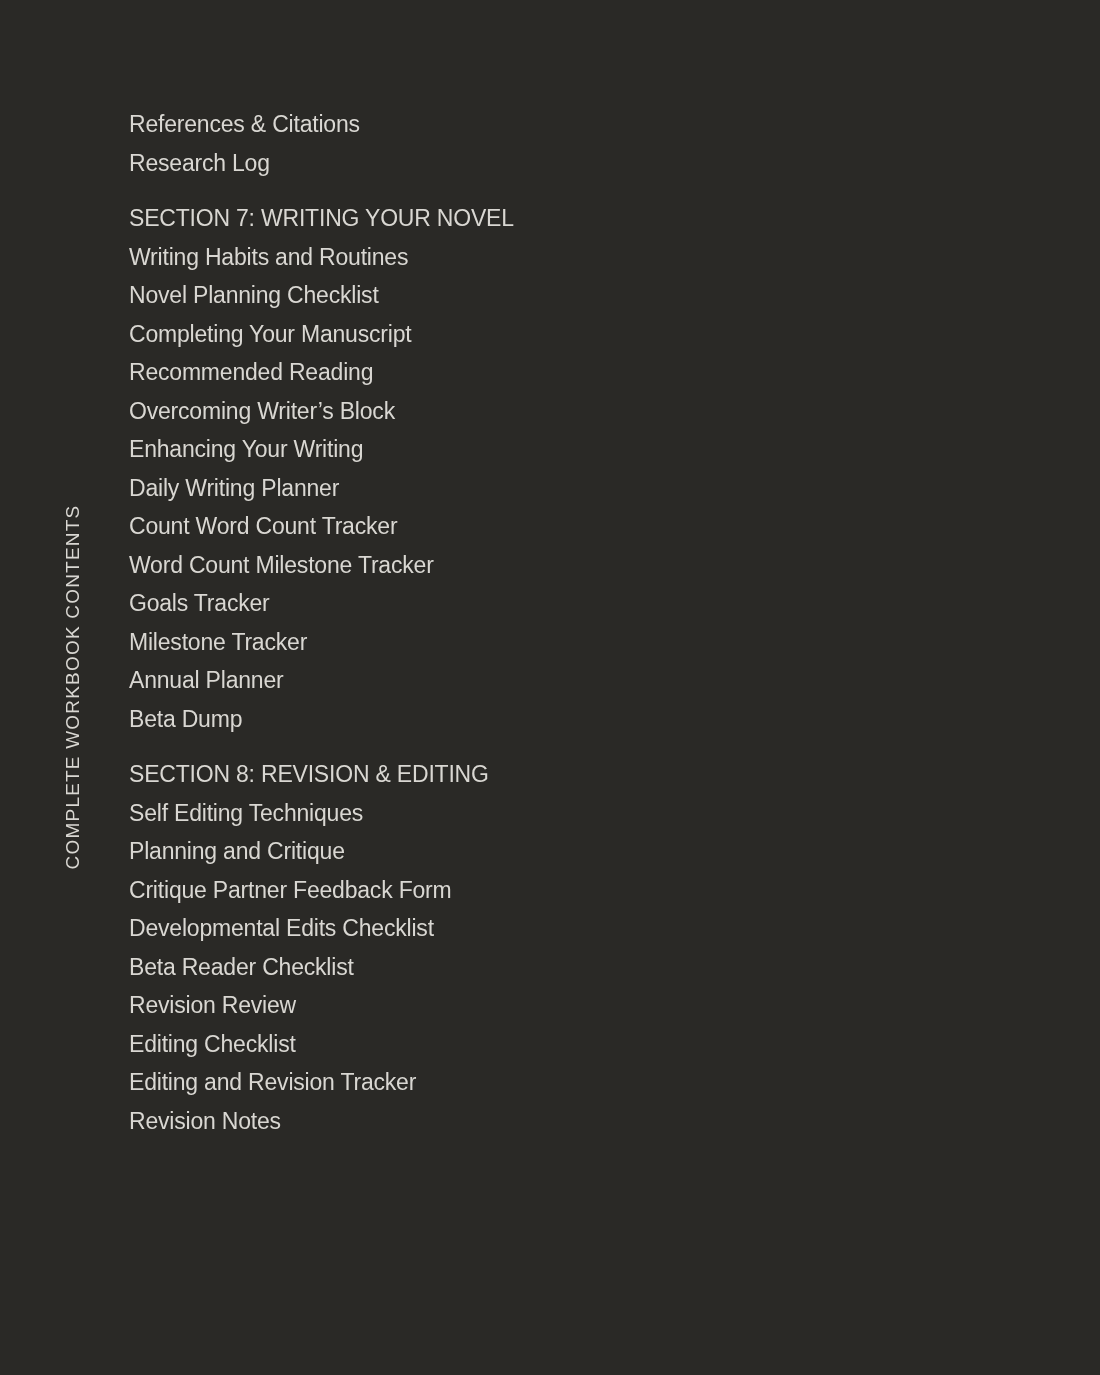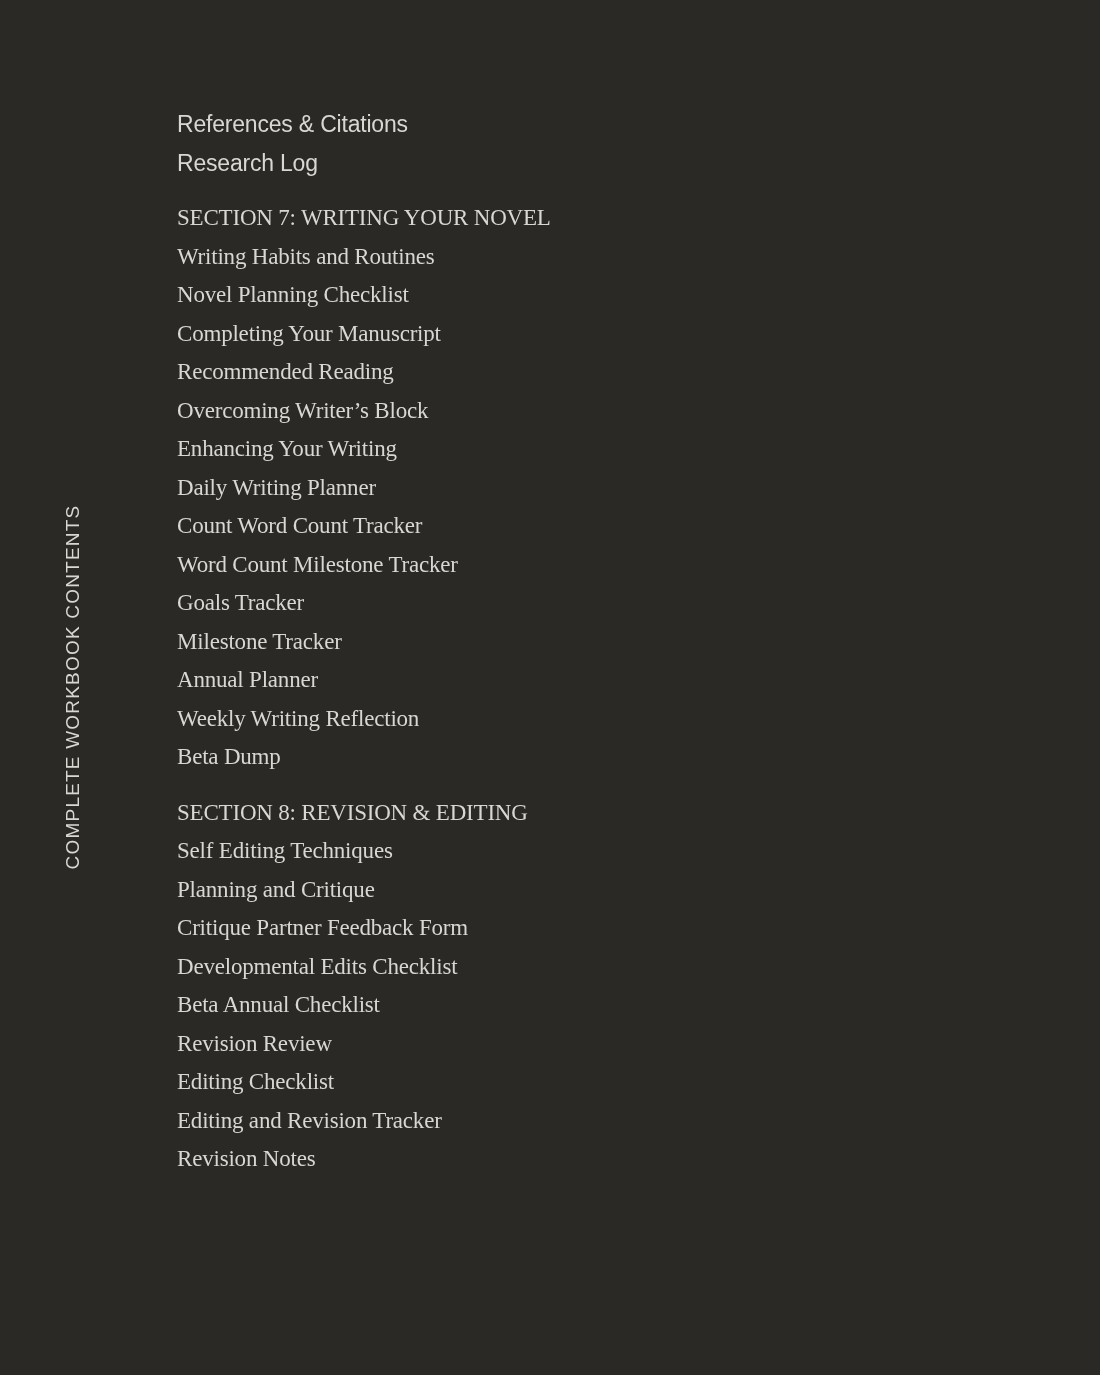--- a/index.html
+++ b/index.html
@@ -21,25 +21,23 @@
     transform: translate(-50%, -50%) rotate(-90deg);
     white-space: nowrap;
     font-size: 19px;
     letter-spacing: 1.2px;
     font-weight: 400;
   }
   .contents {
     position: absolute;
     left: 129px;
     top: 105px;
-    margin-left: 48px;
   }
   .toc-group + .toc-group {
     margin-top: 17px;
-    font-family: Liberation Serif, serif;
   }
   .toc-heading, .toc-item {
     font-size: 23px;
     line-height: 38.5px;
     letter-spacing: -0.2px;
     font-weight: 400;
     white-space: nowrap;
   }
 </style>
 </head>
@@ -59,29 +57,28 @@
         <div class="toc-item">Completing Your Manuscript</div>
         <div class="toc-item">Recommended Reading</div>
         <div class="toc-item">Overcoming Writer’s Block</div>
         <div class="toc-item">Enhancing Your Writing</div>
         <div class="toc-item">Daily Writing Planner</div>
         <div class="toc-item">Count Word Count Tracker</div>
         <div class="toc-item">Word Count Milestone Tracker</div>
         <div class="toc-item">Goals Tracker</div>
         <div class="toc-item">Milestone Tracker</div>
         <div class="toc-item">Annual Planner</div>
-        <div class="toc-item">Weekly Writing Reflection</div>
         <div class="toc-item">Beta Dump</div>
       </div>
       <div class="toc-group">
         <div class="toc-heading">SECTION 8: REVISION &amp; EDITING</div>
         <div class="toc-item">Self Editing Techniques</div>
         <div class="toc-item">Planning and Critique</div>
         <div class="toc-item">Critique Partner Feedback Form</div>
         <div class="toc-item">Developmental Edits Checklist</div>
-        <div class="toc-item">Beta Annual Checklist</div>
+        <div class="toc-item">Beta Reader Checklist</div>
         <div class="toc-item">Revision Review</div>
         <div class="toc-item">Editing Checklist</div>
         <div class="toc-item">Editing and Revision Tracker</div>
         <div class="toc-item">Revision Notes</div>
       </div>
     </div>
 </div>
 
 </body></html>

